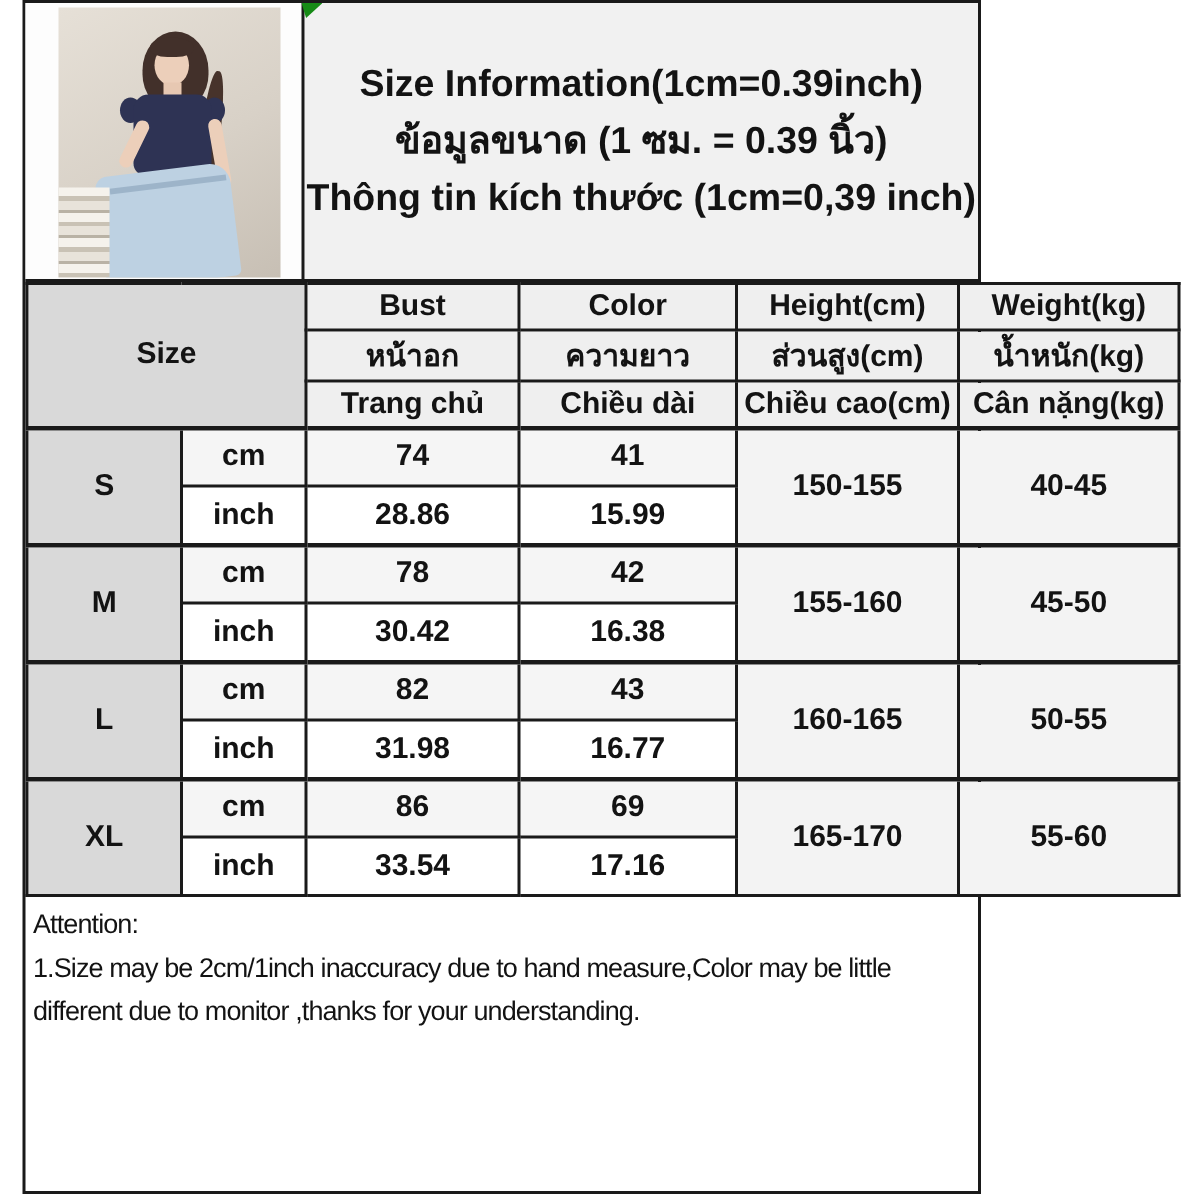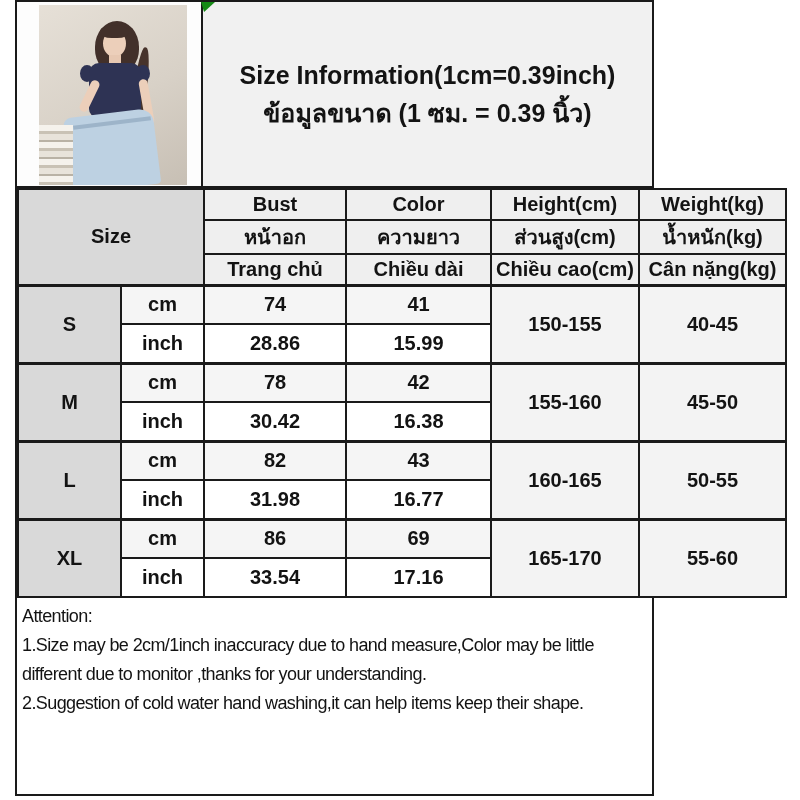--- a/index.html
+++ b/index.html
@@ -85,20 +85,21 @@
         <div class="ph-arm-l"></div>
         <div class="ph-arm-r"></div>
         <div class="ph-jeans"></div>
         <div class="ph-jeans-seam"></div>
         <div class="ph-books"></div>
       </div>
     </div>
     <div class="title-cell">
       <div>Size Information(1cm=0.39inch)</div>
       <div>ข้อมูลขนาด (1 ซม. = 0.39 นิ้ว)</div>
+      <div>Thông tin kích thước (1cm=0,39 inch)</div>
     </div>
     <div class="green-flag" style="background:#168a16;"></div>
   </div>
 
   <table class="size-table">
     <colgroup>
       <col style="width:103px">
         <col style="width:83px">
         <col style="width:142px">
       <col style="width:145px">
@@ -180,16 +181,15 @@
         <td>inch</td>
         <td>33.54</td>
         <td>17.16</td>
       </tr>
     </tbody>
   </table>
 
   <div class="attention">
     <div>Attention:</div>
     <div>1.Size may be 2cm/1inch inaccuracy due to hand measure,Color may be little different due to monitor ,thanks for your understanding.</div>
-    <div>2.Suggestion of cold water hand washing,it can help items keep their shape.</div>
   </div>
 
 </div>
 
 </body></html>

